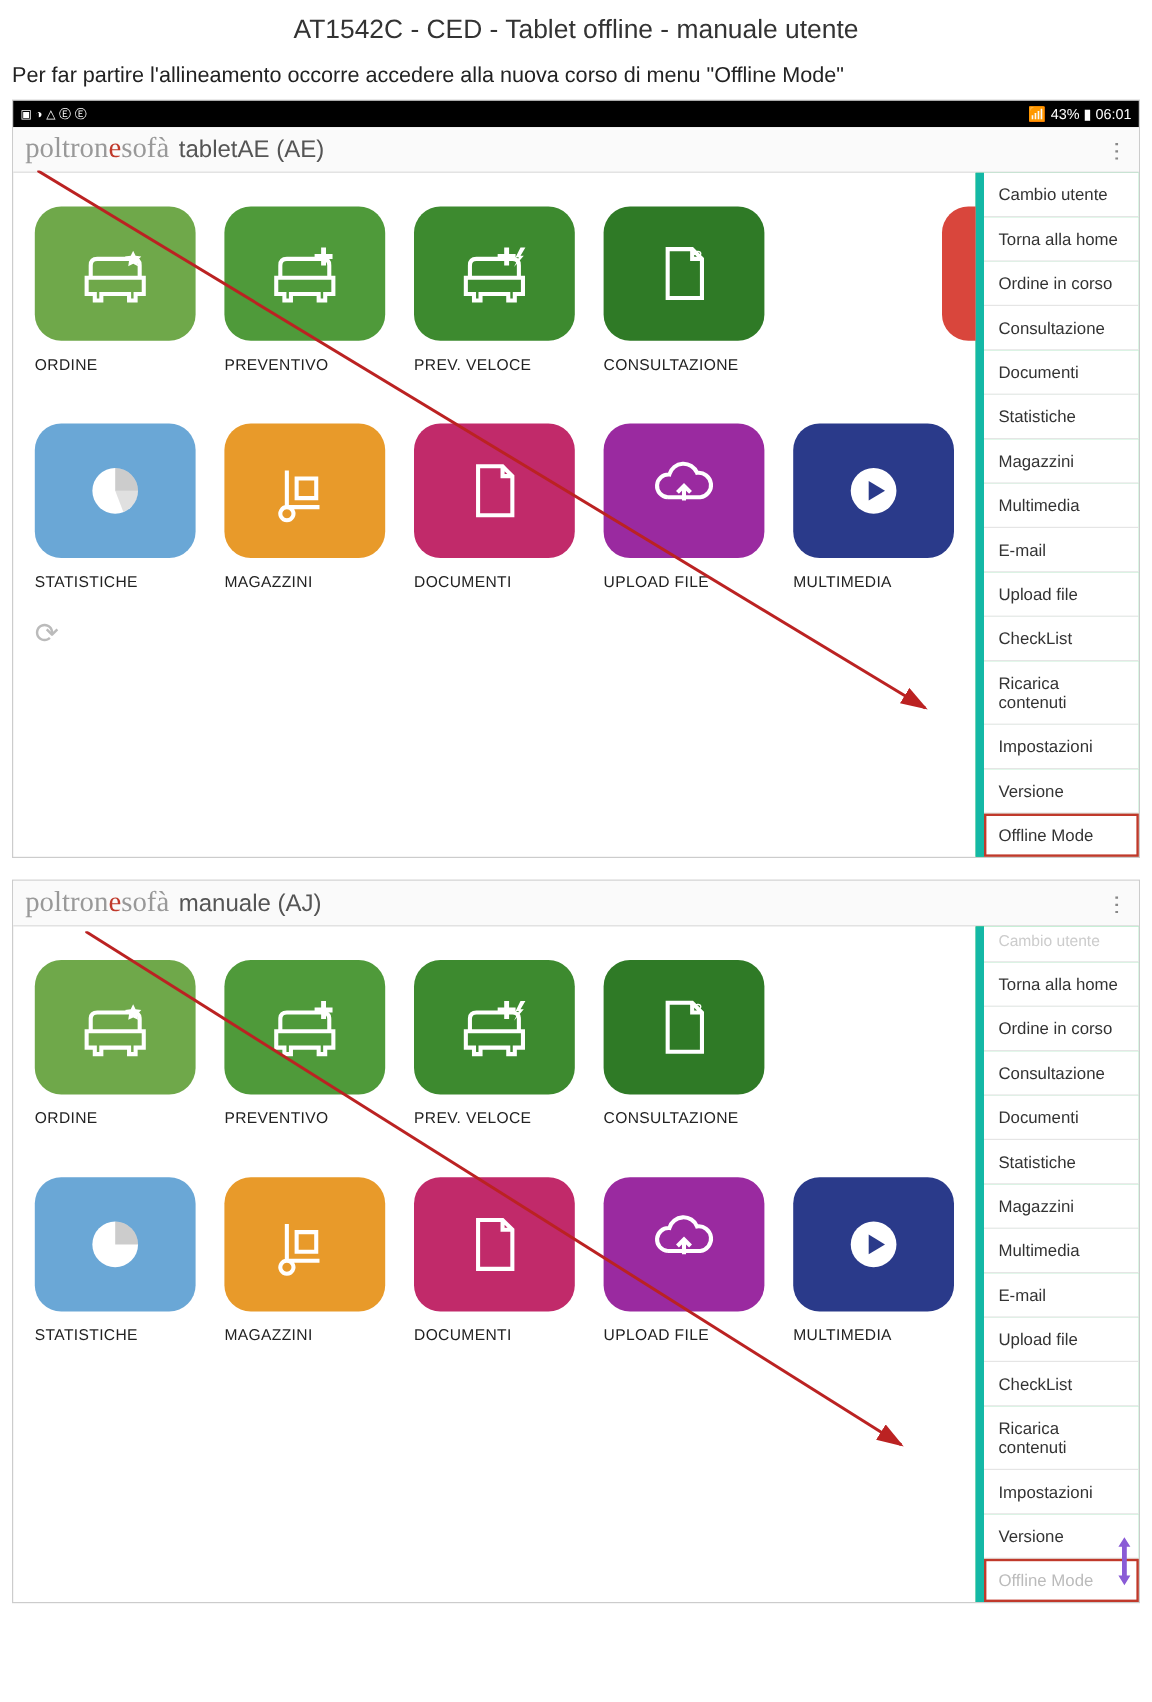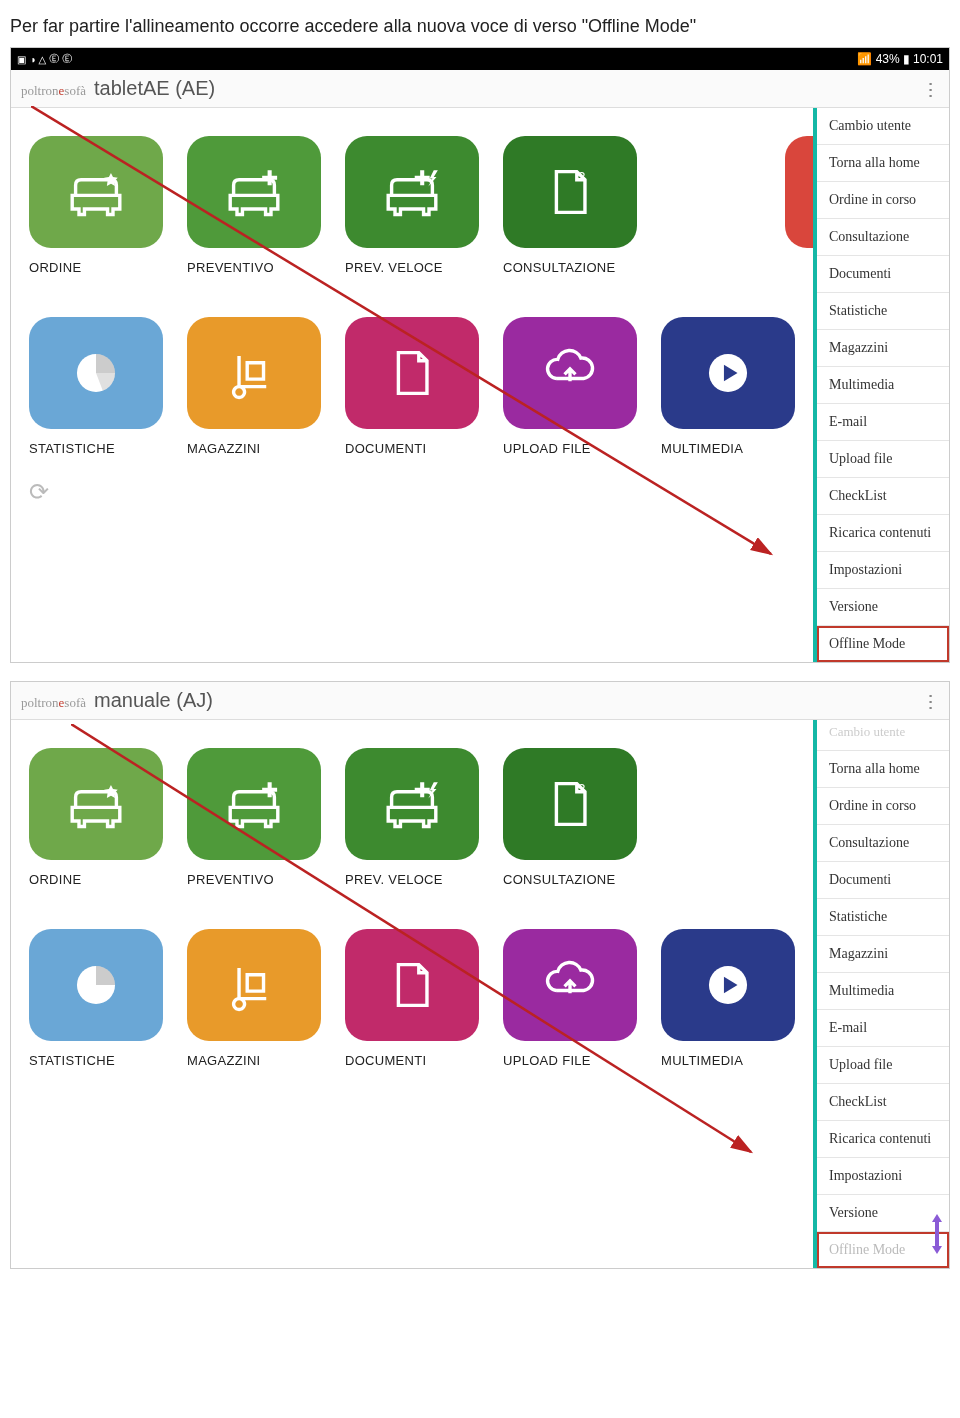--- a/index.html
+++ b/index.html
@@ -6,66 +6,67 @@
   body { font-family: Verdana, Arial, sans-serif; background: #fff; width: 960px; color: #000; }
   .page { padding: 12px 10px 10px 10px; }
   .doc-title { text-align: center; font-size: 22px; color: #333; margin-bottom: 14px; font-family: Verdana, sans-serif;}
   .para { font-size: 18px; color:#222; margin: 4px 0 10px 0; }
   .shot { border: 1px solid #ccc; margin: 6px 0 18px 0; position: relative; background:#fff; }
   .status-bar { height: 22px; background: #000; color: #fff; display:flex; align-items:center; justify-content:space-between; padding:0 6px; font-size:12px;}
   .status-left { display:flex; gap:3px; align-items:center;}
   .status-left span{ font-size:10px; }
   .app-bar { display:flex; align-items:center; justify-content:space-between; height: 38px; padding: 0 10px; border-bottom:1px solid #ddd; background:#fafafa;}
   .app-left { display:flex; align-items:baseline; gap:8px;}
-  .logo { font-family: Georgia, serif; font-size: 13px; color:#999;}
+  .logo { font-family: Georgia, serif; font-size: 24px; color:#999;}
   .logo .red { color:#c0392b;}
   .tab-name{ font-size:20px; color:#555;}
   .more-icon{ color:#888; font-size:18px; letter-spacing:-2px; transform:rotate(90deg);}
   .app-body { display:flex; position:relative; }
   .grid-area { flex:1; padding: 28px 18px 20px 18px; position:relative;}
   .tile-row { display:flex; gap: 24px; margin-bottom: 8px; }
   .tile-block{ width: 134px; }
   .tile { width: 134px; height: 112px; border-radius: 22px; display:flex; align-items:center; justify-content:center; color:#fff; }
   .tile svg { width: 68px; height: 68px; }
   .tile-label { font-size: 13px; font-weight: normal; margin-top: 12px; letter-spacing: .3px; color:#222;}
   .row-gap { height: 34px; }
   .refresh { margin-top: 22px; color:#bbb; font-size:24px;}
-  .side-menu { width: 170px; border-left:4px solid #14b8a6; background:#22c55e;font-family:Liberation Serif, serif; }
+  .side-menu { width: 170px; border-left:7px solid #14b8a6; background:#22c55e; }
   .side-menu .mi { font-size: 14px; color:#333; padding: 10px 12px; border-bottom:1px solid #e5e5e5; background:#fff; }
   .side-menu .mi.hl { border:2px solid #c0392b; padding:8px 10px;}
   .side-menu .mi.faded { color:#bbb;}
   
   .peek-red{ position:absolute; right:0; top:28px; width: 28px; height:112px; background:#d9463c; border-top-left-radius:22px;border-bottom-left-radius:22px;}
   
   .arrow-svg { position:absolute; pointer-events:none; }
   
   .purple-arrow{ position:absolute; right:4px; bottom:12px; width:16px; height:44px;}
   
   .cut-top .mi:first-child{ color:#ccc; border-top: none; padding-top:4px; font-size:13px;}
 </style>
 </head>
 <body>
 
 <div class="page">
-  <div class="para">Per far partire l'allineamento occorre accedere alla nuova voce di verso "Offline Mode"</div>
+  <div class="doc-title">AT1542C - CED - Tablet offline - manuale utente</div>
+  <div class="para">Per far partire l'allineamento occorre accedere alla nuova corso di menu "Offline Mode"</div>
 
   <div class="shot">
     <div class="status-bar">
       <div class="status-left">
         <span>▣</span>
         <span>◑</span>
         <span>△</span>
         <span>Ⓔ</span>
         <span>Ⓔ</span>
       </div>
       <div>
         <span>📶</span>
         <span>43%</span>
         <span>▮</span>
-        <span>10:01</span>
+        <span>06:01</span>
       </div>
     </div>
     <div class="app-bar">
       <div class="app-left">
         <span class="logo">
           <span>poltron</span><span class="red">e</span><span>sofà</span>
         </span>
         <span class="tab-name">tabletAE (AE)</span>
       </div>
       <div class="more-icon">⋯</div>

